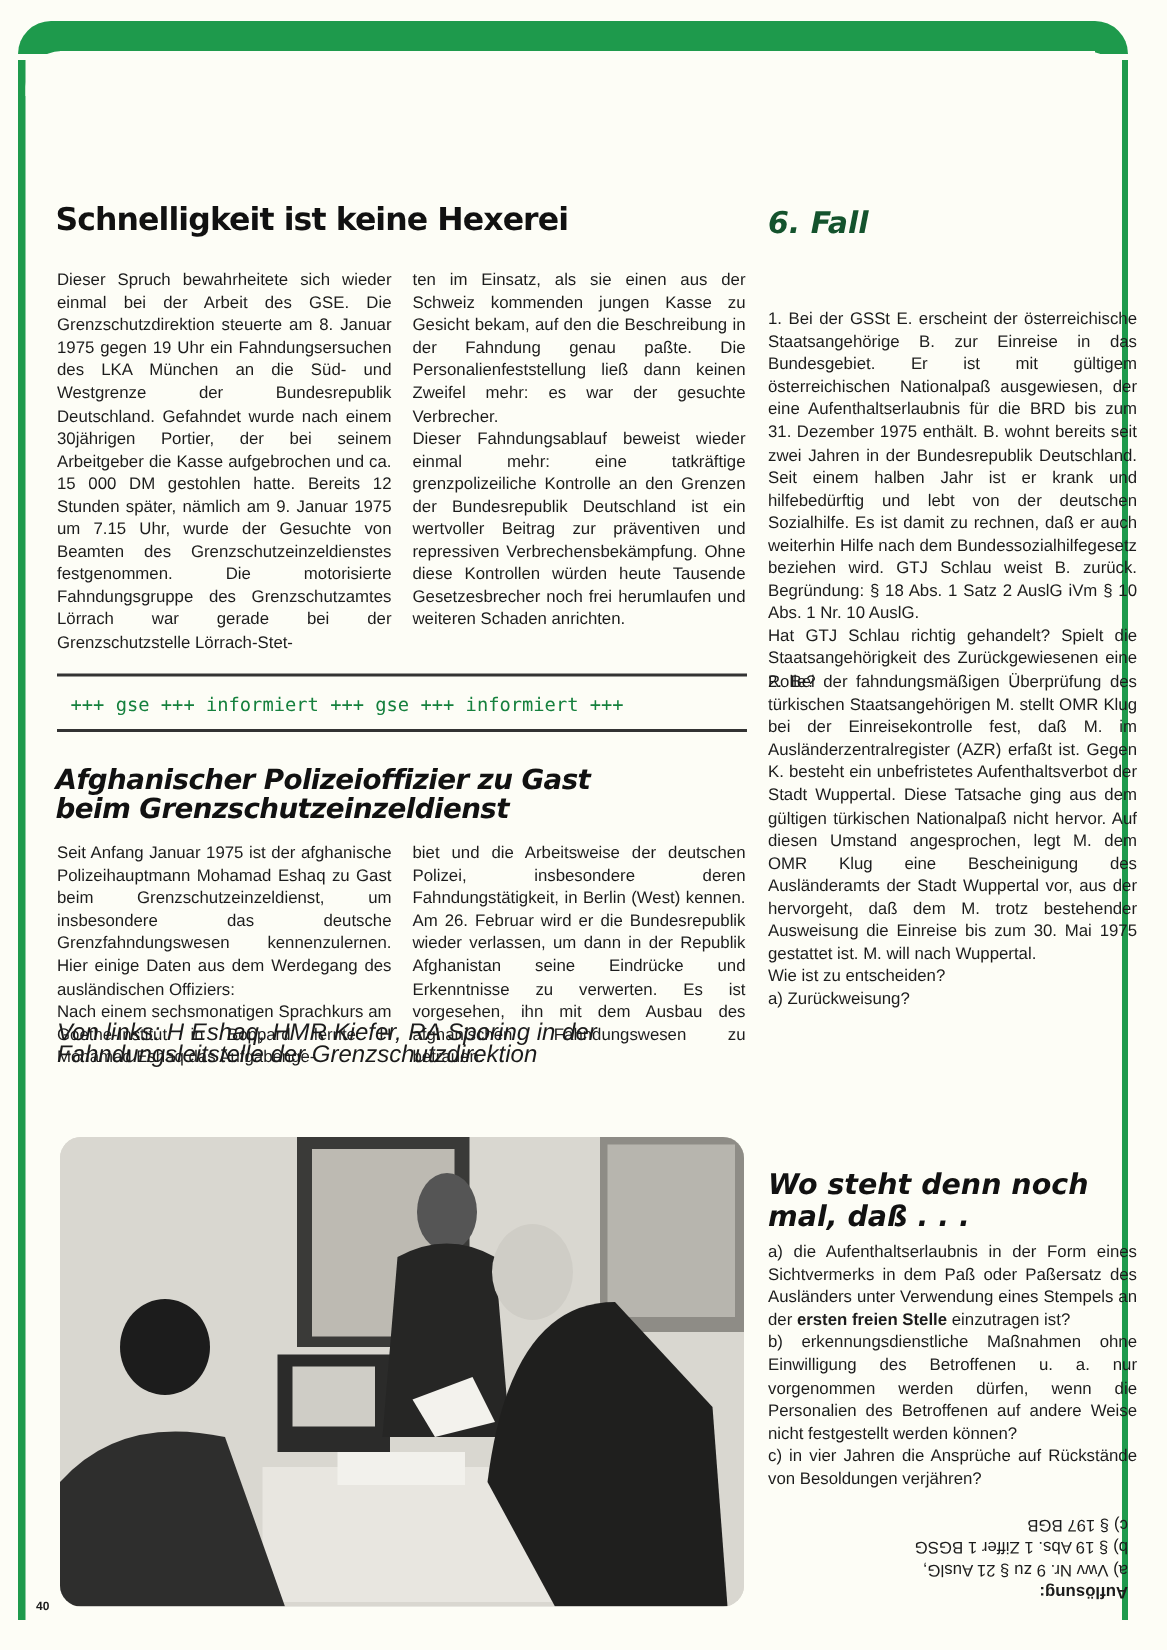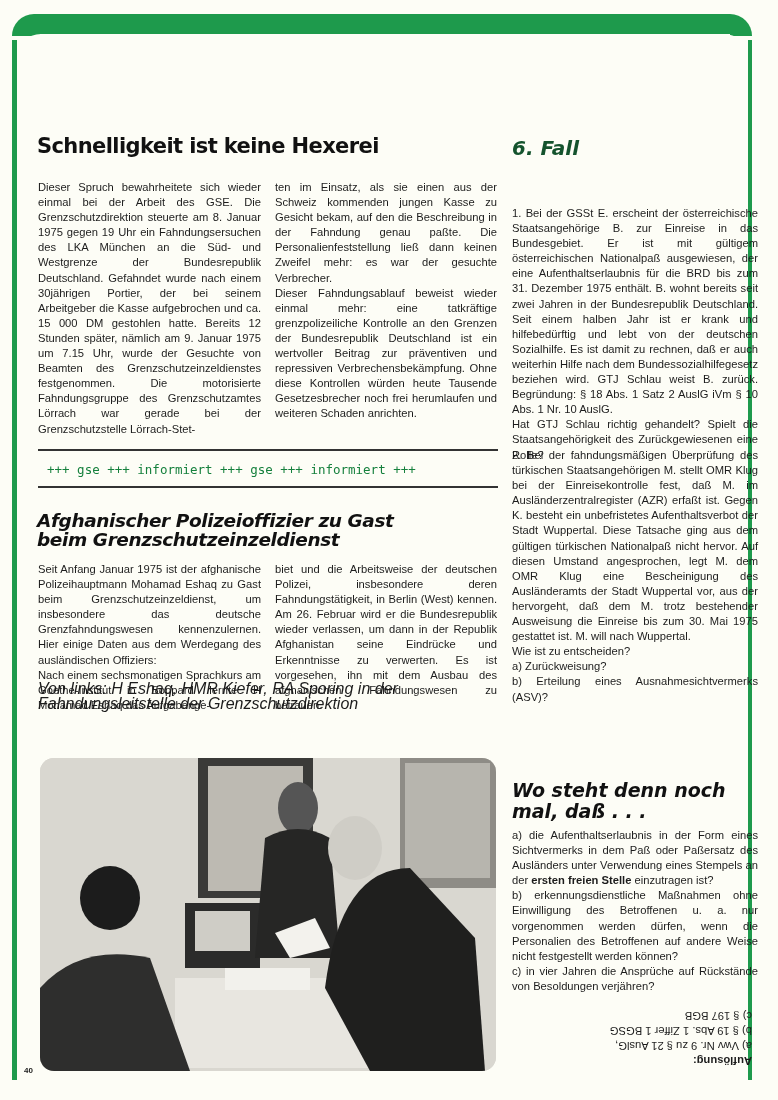--- a/index.html
+++ b/index.html
@@ -144,21 +144,20 @@
 
 <h2 class="fall-title">6. Fall</h2>
 <div class="col c3">
   <p>1. Bei der GSSt E. erscheint der österreichische Staatsangehörige B. zur Einreise in das Bundesgebiet. Er ist mit gültigem österreichischen Nationalpaß ausgewiesen, der eine Aufenthaltserlaubnis für die BRD bis zum 31. Dezember 1975 enthält. B. wohnt bereits seit zwei Jahren in der Bundesrepublik Deutschland. Seit einem halben Jahr ist er krank und hilfebedürftig und lebt von der deutschen Sozialhilfe. Es ist damit zu rechnen, daß er auch weiterhin Hilfe nach dem Bundessozialhilfegesetz beziehen wird. GTJ Schlau weist B. zurück. Begründung: § 18 Abs. 1 Satz 2 AuslG iVm § 10 Abs. 1 Nr. 10 AuslG.</p>
   <p>Hat GTJ Schlau richtig gehandelt? Spielt die Staatsangehörigkeit des Zurückgewiesenen eine Rolle?</p>
 </div>
 <div class="col c3b">
   <p>2. Bei der fahndungsmäßigen Überprüfung des türkischen Staatsangehörigen M. stellt OMR Klug bei der Einreisekontrolle fest, daß M. im Ausländerzentralregister (AZR) erfaßt ist. Gegen K. besteht ein unbefristetes Aufenthaltsverbot der Stadt Wuppertal. Diese Tatsache ging aus dem gültigen türkischen Nationalpaß nicht hervor. Auf diesen Umstand angesprochen, legt M. dem OMR Klug eine Bescheinigung des Ausländeramts der Stadt Wuppertal vor, aus der hervorgeht, daß dem M. trotz bestehender Ausweisung die Einreise bis zum 30. Mai 1975 gestattet ist. M. will nach Wuppertal.</p>
   <p>Wie ist zu entscheiden?</p>
   <p>a) Zurückweisung?</p>
-  <p>b) Erteilung eines Ausnahmesichtvermerks (ASV)?</p>
 </div>
 
 <h2 class="wo-title">
   <span>Wo steht denn noch</span><br>
   <span>mal, daß . . .</span>
 </h2>
 <div class="col c6">
   <p><span>a) die Aufenthaltserlaubnis in der Form eines Sichtvermerks in dem Paß oder Paßersatz des Ausländers unter Verwendung eines Stempels an der </span><b class="strong">ersten freien Stelle</b><span> einzutragen ist?</span></p>
   <p>b) erkennungsdienstliche Maßnahmen ohne Einwilligung des Betroffenen u. a. nur vorgenommen werden dürfen, wenn die Personalien des Betroffenen auf andere Weise nicht festgestellt werden können?</p>
   <p>c) in vier Jahren die Ansprüche auf Rückstände von Besoldungen verjähren?</p>

